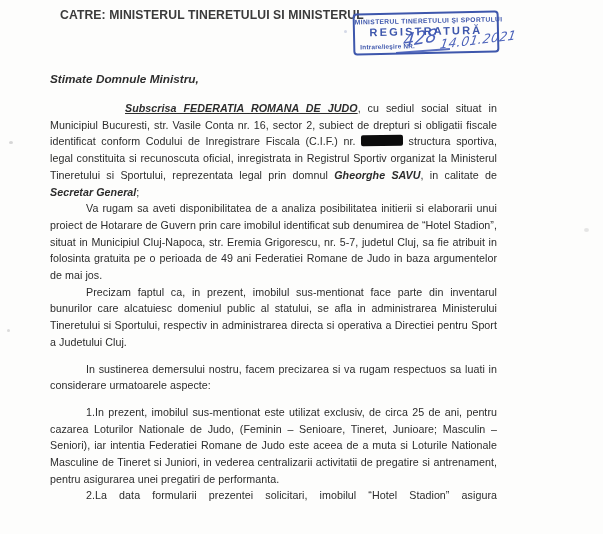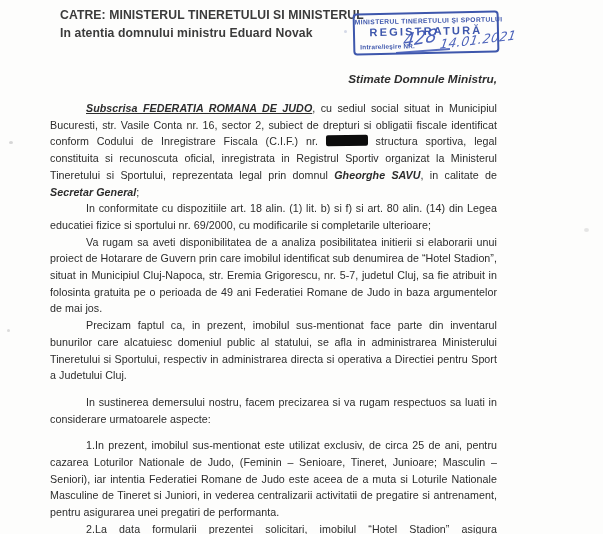--- a/index.html
+++ b/index.html
@@ -33,69 +33,67 @@
   }
   .hw-num  { left: 403px; top: 27px; font-size: 18px; transform: rotate(-9deg) skewX(-16deg); }
   .hw-date { left: 440px; top: 32px; font-size: 12.5px; transform: rotate(-7deg) skewX(-16deg); letter-spacing: 0.5px; }
   .hw-stroke {
     position: absolute; left: 396px; top: 50px; width: 54px; height: 2px;
     background: #3c55b4; transform: rotate(-4deg); opacity: 0.85;
   }
   
   .salutation {
     position: absolute; left: 50px; top: 72px; width: 447px;
-    text-align: right; font-weight: bold; font-style: italic; font-size: 11.8px;
+    text-align: left; font-weight: bold; font-style: italic; font-size: 11.8px;
     color: #2e2e2e;
   }
   .body-col {
     position: absolute; left: 50px; top: 100px; width: 447px;
     font-size: 10.7px; line-height: 16.7px; text-align: justify;
     color: #2c2c2c; letter-spacing: 0.05px;
   }
   .para { margin: 0; text-indent: 36px; }
   .para.spaced { margin-top: 10px; }
   .para.jlast { text-align-last: justify; }
   .run-b { font-weight: bold; font-style: italic; }
-  .run-i { font-style: italic; }
+  .run-i { font-style: italic; margin-left: 39px; }
   .run-u { text-decoration: underline; }
   .redaction {
     display: inline-block; width: 42px; height: 11px; background: #0c0c0c;
     vertical-align: -1px; border-radius: 2px; transform: rotate(-0.6deg);
   }
   
   .speck { position: absolute; border-radius: 50%; }
   .s1 { left: 9px;  top: 141px; width: 4px; height: 3px; background: #bdbdbd; opacity: .6; }
   .s2 { left: 7px;  top: 329px; width: 3px; height: 3px; background: #c4c4c4; opacity: .6; }
   .s3 { left: 584px; top: 228px; width: 5px; height: 4px; background: #d2d2d2; opacity: .55; }
   .s4 { left: 344px; top: 30px; width: 3px; height: 3px; background: #b9c2d8; opacity: .6; }
 </style>
 </head>
 <body>
 
 <div class="page">
 
   <div class="header">
     <div>CATRE: MINISTERUL TINERETULUI SI MINISTERUL</div>
-    <div>In atentia domnului ministru Eduard Novak</div>
   </div>
 
   <div class="stamp">
     <div class="stamp-line1">MINISTERUL TINERETULUI ŞI SPORTULUI</div>
     <div class="stamp-line2">REGISTRATURĂ</div>
     <div class="stamp-line3">Intrare/Ieşire NR.</div>
   </div>
   <div class="hw hw-num">428</div>
   <div class="hw hw-date">14.01.2021</div>
   <div class="hw-stroke"></div>
 
   <div class="salutation">Stimate Domnule Ministru,</div>
 
   <div class="body-col">
       <p class="para"><span class=" run-b run-i run-u">Subscrisa FEDERATIA ROMANA DE JUDO</span><span class="">, cu sediul social situat in Municipiul Bucuresti, str. Vasile Conta nr. 16, sector 2, subiect de drepturi si obligatii fiscale identificat conform Codului de Inregistrare Fiscala (C.I.F.) nr. </span><span class="redaction"></span><span class=""> structura sportiva, legal constituita si recunoscuta oficial, inregistrata in Registrul Sportiv organizat la Ministerul Tineretului si Sportului, reprezentata legal prin domnul </span><span class=" run-b">Gheorghe SAVU</span><span class="">, in calitate de </span><span class=" run-b">Secretar General</span><span class="">;</span></p>
-      <p class="para"><span class="">In conformitate cu dispozitiile art. 18 alin. (1) lit. b) si f) si art. 80 alin. (14) din Legea educatiei fizice si sportului nr. 69/2000, cu modificarile si completarile ulterioare;</span></p>
       <p class="para"><span class="">Va rugam sa aveti disponibilitatea de a analiza posibilitatea initierii si elaborarii unui proiect de Hotarare de Guvern prin care imobilul identificat sub denumirea de “Hotel Stadion”, situat in Municipiul Cluj-Napoca, str. Eremia Grigorescu, nr. 5-7, judetul Cluj, sa fie atribuit in folosinta gratuita pe o perioada de 49 ani Federatiei Romane de Judo in baza argumentelor de mai jos.</span></p>
       <p class="para"><span class="">Precizam faptul ca, in prezent, imobilul sus-mentionat face parte din inventarul bunurilor care alcatuiesc domeniul public al statului, se afla in administrarea Ministerului Tineretului si Sportului, respectiv in administrarea directa si operativa a Directiei pentru Sport a Judetului Cluj.</span></p>
       <p class="para spaced"><span class="">In sustinerea demersului nostru, facem precizarea si va rugam respectuos sa luati in considerare urmatoarele aspecte:</span></p>
       <p class="para spaced"><span class="">1.In prezent, imobilul sus-mentionat este utilizat exclusiv, de circa 25 de ani, pentru cazarea Loturilor Nationale de Judo, (Feminin – Senioare, Tineret, Junioare; Masculin – Seniori), iar intentia Federatiei Romane de Judo este aceea de a muta si Loturile Nationale Masculine de Tineret si Juniori, in vederea centralizarii activitatii de pregatire si antrenament, pentru asigurarea unei pregatiri de performanta.</span></p>
       <p class="para jlast"><span class="">2.La data formularii prezentei solicitari, imobilul “Hotel Stadion” asigura</span></p>
     </div>
 
   <div class="speck s1"></div>
   <div class="speck s2"></div>
   <div class="speck s3"></div>

